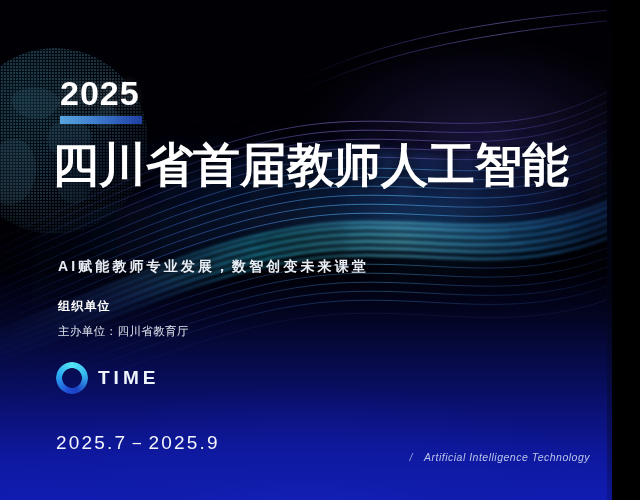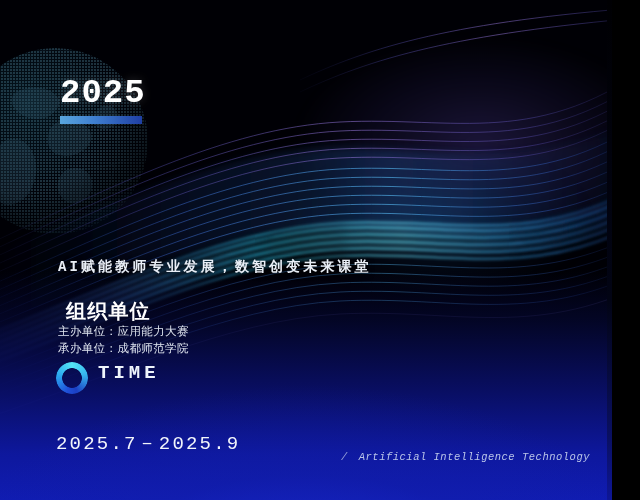--- a/index.html
+++ b/index.html
@@ -11,21 +11,20 @@
   body {
     font-family: "Liberation Sans", "DejaVu Sans", sans-serif;
   }
 
   .poster {
     position: relative;
     width: 612px;
     height: 500px;
     overflow: hidden;
     background: #a21caf;
-    font-family: Liberation Mono, monospace;
   }
 
   
   .bg-base {
     position: absolute;
     inset: 0;
     background: #000005;
   }
 
   
@@ -175,42 +174,41 @@
     letter-spacing: 3.1px;
     white-space: nowrap;
     text-shadow: 0 1px 6px rgba(0,0,0,0.8);
   }
 
   .org-heading {
     position: absolute;
     left: 58px;
     top: 298px;
     color: #ffffff;
-    font-size: 20px;
+    font-size: 12px;
     font-weight: 700;
     letter-spacing: 1.2px;
-    margin-left: 8px;
   }
   .org-lines {
     position: absolute;
     left: 58px;
     top: 323px;
     color: #dfe5ef;
     font-size: 11.5px;
     line-height: 17px;
     letter-spacing: 0.4px;
   }
   .org-line { display: block; white-space: nowrap; }
 
   .time-row {
     position: absolute;
     left: 56px;
     top: 362px;
     display: flex;
-    align-items: flex-start;
+    align-items: center;
     gap: 10px;
   }
   .time-ring {
     width: 32px;
     height: 32px;
     border-radius: 50%;
     background: conic-gradient(from 200deg,
         #1f4fd8 0deg,
         #2aa7f0 80deg,
         #55e6f5 160deg,
@@ -394,28 +392,28 @@
 
   <div class="bg-bottom-glow"></div>
   <div class="bg-bottom-glow2"></div>
 
   <div class="content">
 
     <div class="year">2025</div>
     <div class="year-bar"></div>
 
     <div class="title">
+      <span class="title-line">四川省首届教师人工智能</span>
     </div>
 
     <div class="subtitle">AI赋能教师专业发展，数智创变未来课堂</div>
 
     <div class="org-heading">组织单位</div>
     <div class="org-lines">
-      <span class="org-line">主办单位：应用能力大赛</span>
-      <span class="org-line">承办单位：成都师范学院</span>
+      <span class="org-line">主办单位：四川省教育厅</span>
     </div>
 
     <div class="time-row">
       <span class="time-ring"></span>
       <span class="time-label">TIME</span>
     </div>
     <div class="time-range">2025.7－2025.9</div>
 
     <div class="footnote">
       <span class="footnote-slash">/</span>

